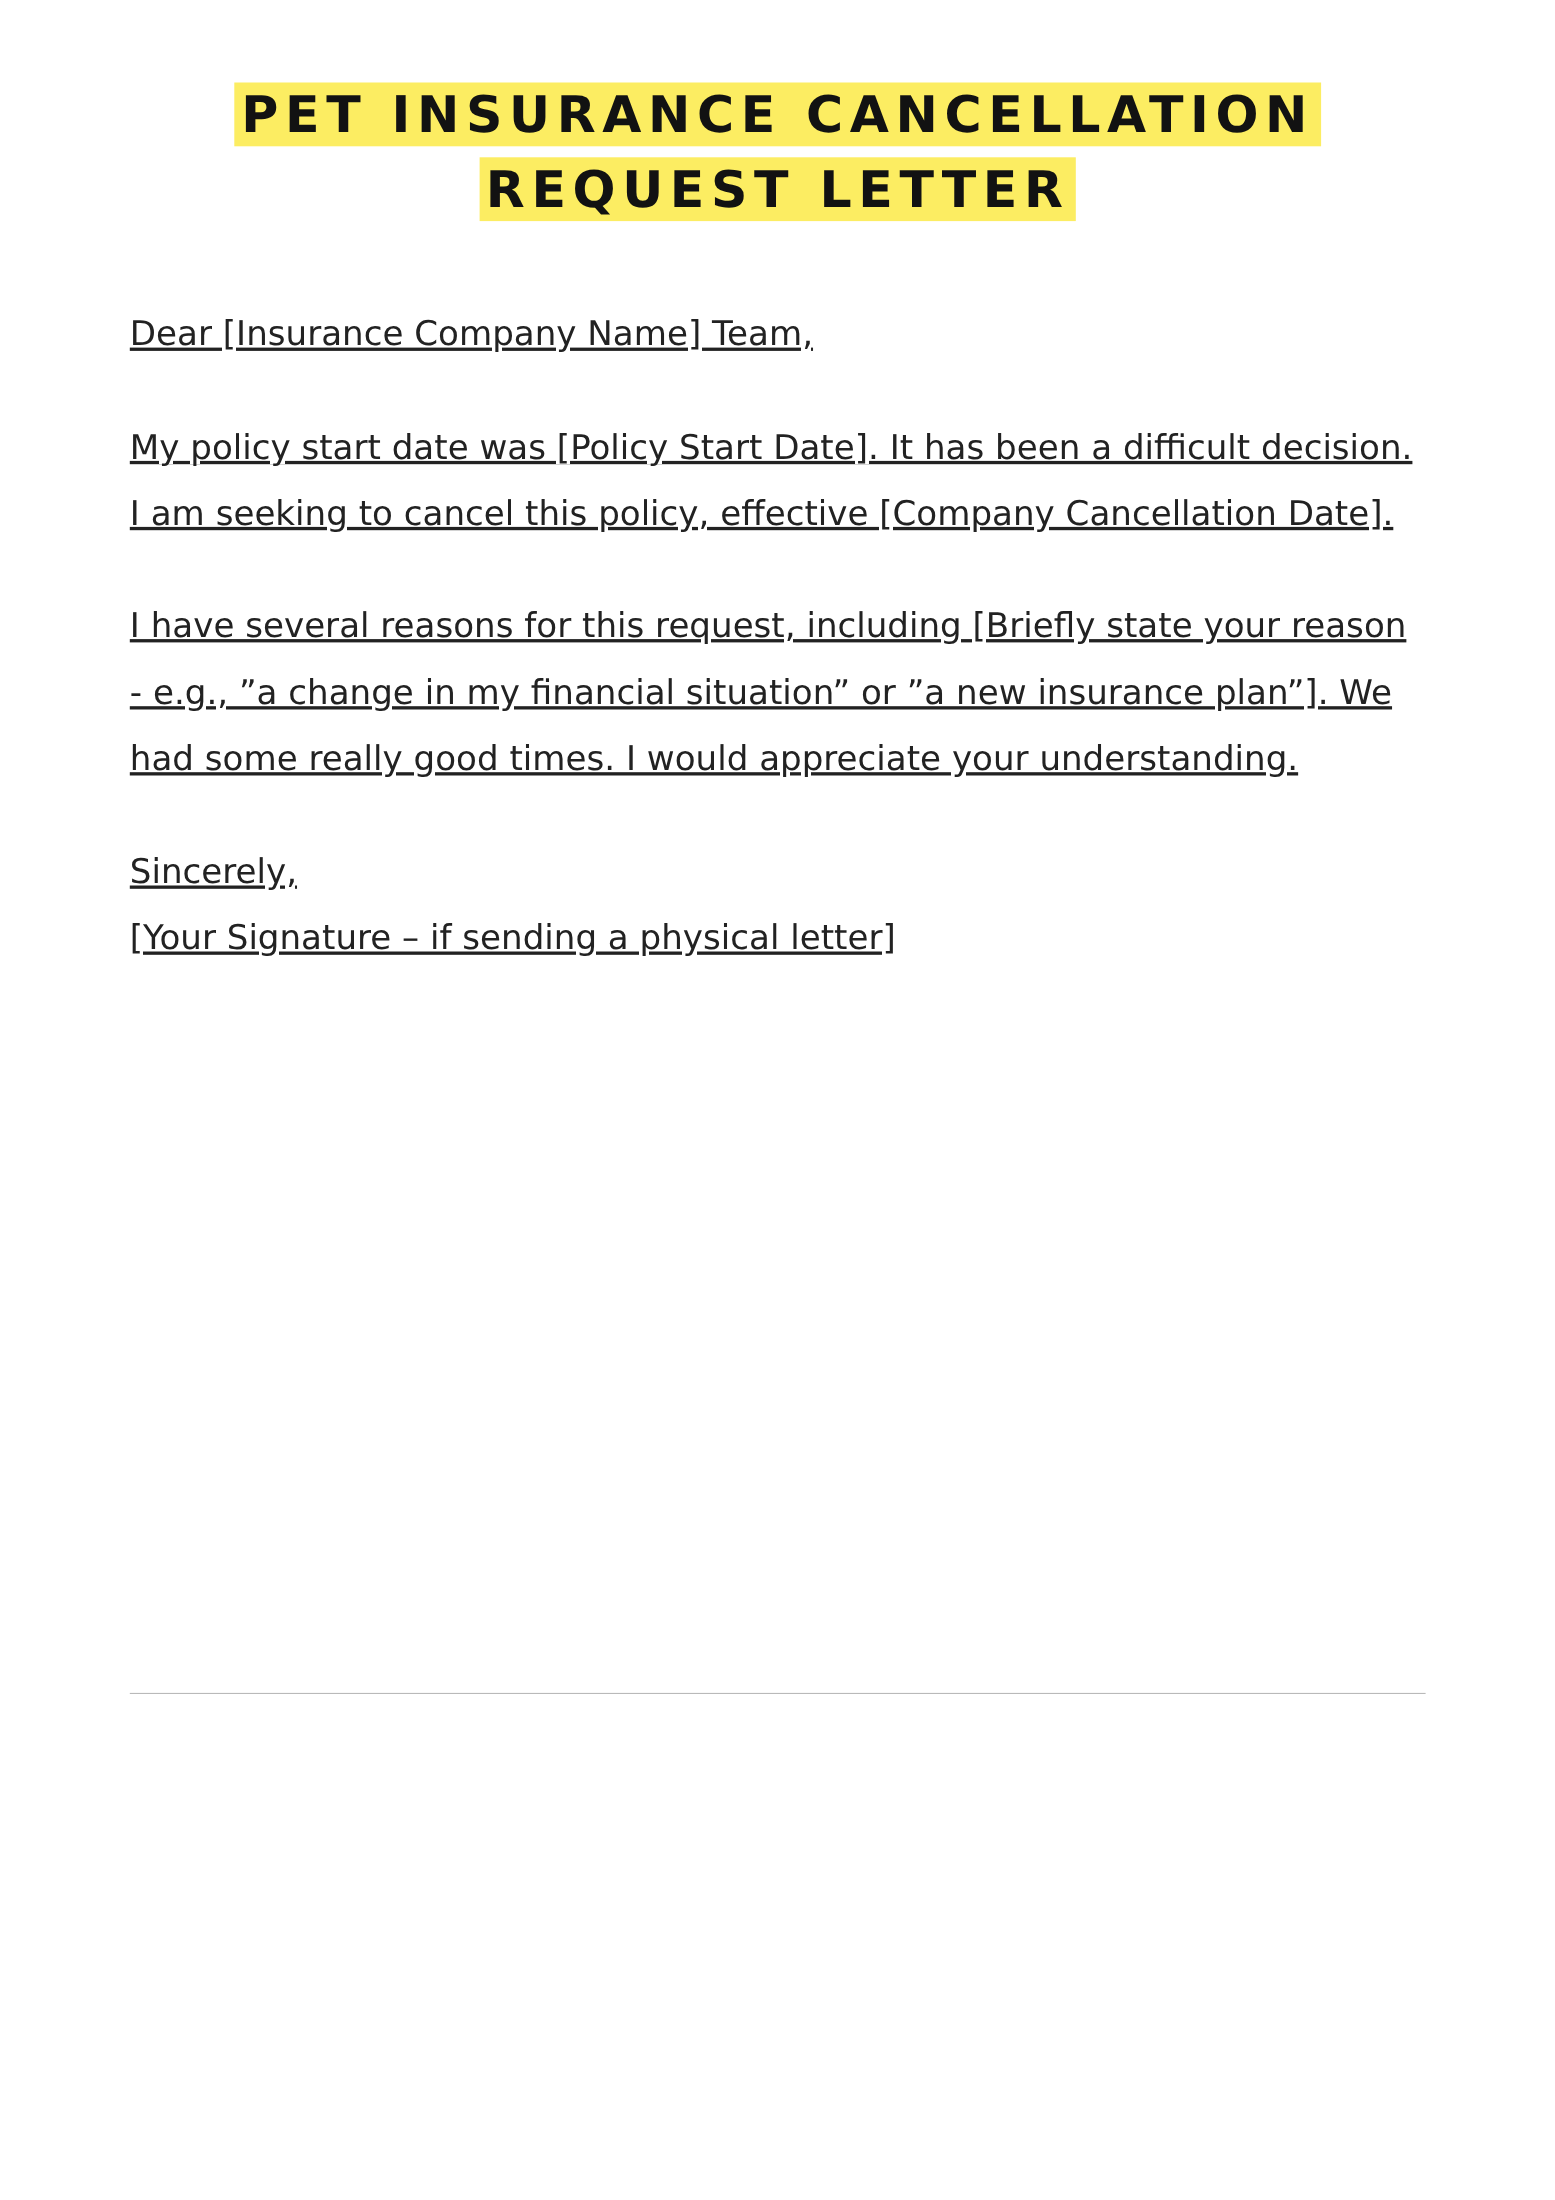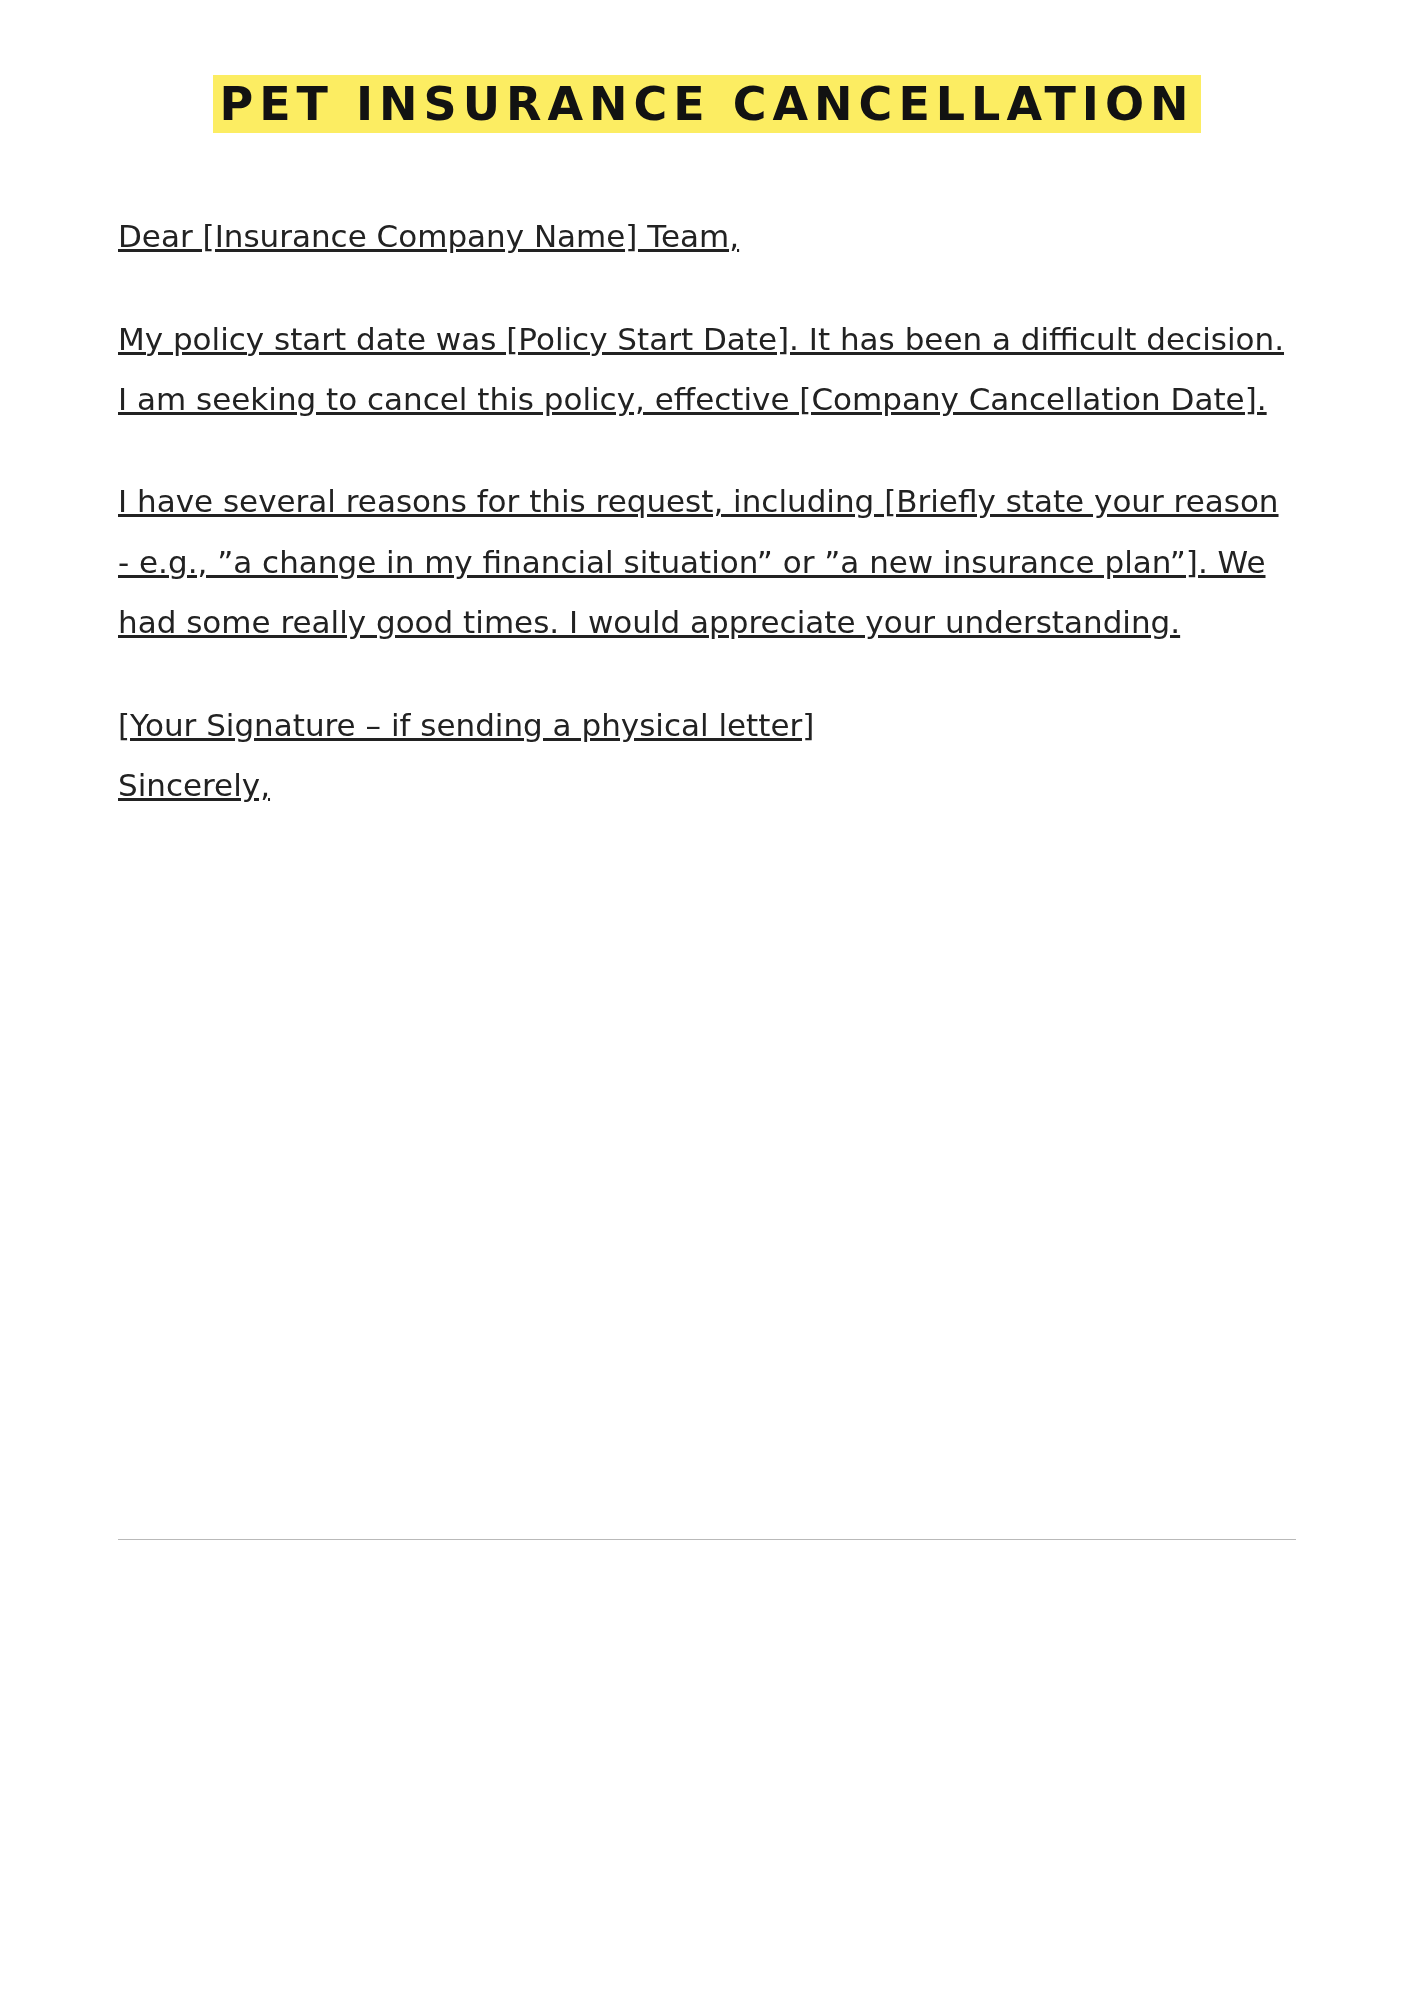--- a/index.html
+++ b/index.html
@@ -77,34 +77,35 @@
     letter-spacing: 0.3px;
   }
 </style>
 </head>
 <body>
 
 <div class="page">
 
   <div class="title-block">
     <span class="title-line">PET INSURANCE CANCELLATION</span><br>
+    <span class="title-line">REQUEST LETTER</span>
   </div>
 
   <div class="letter-body">
 
     <p class="para">Dear [Insurance Company Name] Team,</p>
 
 
     <p class="para">My policy start date was [Policy Start Date]. It has been a difficult decision. I am seeking to cancel this policy, effective [Company Cancellation Date].</p>
 
     <p class="para">I have several reasons for this request, including [Briefly state your reason - e.g., ”a change in my financial situation” or ”a new insurance plan”]. We had some really good times. I would appreciate your understanding.</p>
 
     <div class="sign-block">
+      <p class="sign-line">Sincerely,</p>
       <p class="sign-line">[Your Signature – if sending a physical letter]</p>
-      <p class="sign-line">Sincerely,</p>
     </div>
 
   </div>
 
   <div class="footer">
     <div class="divider"></div>
   </div>
 
 </div>
 

